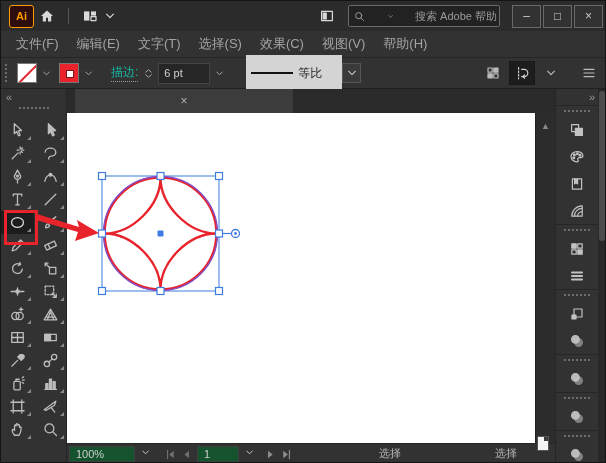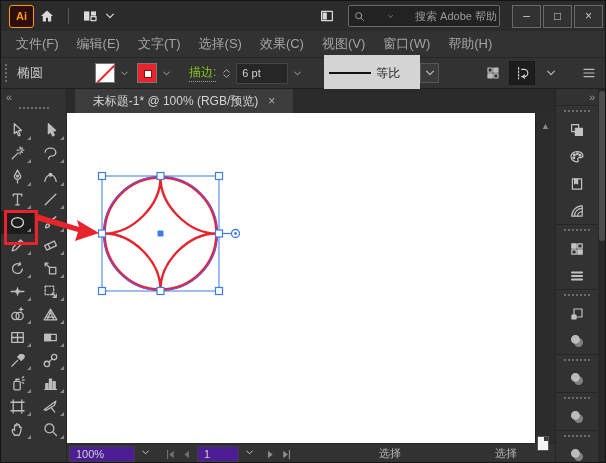--- a/index.html
+++ b/index.html
@@ -25,21 +25,21 @@
   #optionsbar{left:0;top:57px;width:606px;height:31px;background:#323232;border-bottom:1px solid #1f1f1f;
               display:flex;align-items:center;box-sizing:border-box;}
   .vdots{width:4px;height:18px;border-left:2px dotted #6e6e6e;margin:0 6px 0 4px;}
   #tool-name-label{font-size:13px;color:#c8c8c8;width:78px;}
   .swatch{width:20px;height:20px;border:1px solid #777;position:relative;box-sizing:border-box;}
   #fill-swatch{background:#fff;overflow:hidden;}
   #fill-swatch:after{content:"";position:absolute;left:-4px;top:8px;width:30px;height:2.4px;background:#e8232b;transform:rotate(-45deg);}
   #stroke-swatch{background:#e8232b;}
   #stroke-swatch .hole{position:absolute;left:6px;top:6px;width:6px;height:6px;background:#fff;border:1.4px solid #7a1414;}
   .chev{color:#aaa;margin:0 6px 0 3px;display:flex;align-items:center;}
-  #stroke-link{font-size:12px;color:#84cc16;border-bottom:1px dotted #9a9a9a;margin:0 4px 0 10px;}
+  #stroke-link{font-size:12px;color:#14b8a6;border-bottom:1px dotted #9a9a9a;margin:0 4px 0 10px;}
   .stepper{display:flex;flex-direction:column;color:#aaa;margin-right:3px;}
   .valbox{height:19px;background:#262626;border:1px solid #444;display:flex;align-items:center;
           padding:0 5px;font-size:11px;color:#d0d0d0;}
   #profile-combo{width:86px;height:36px;background:#d4d4d4;display:flex;align-items:center;gap:5px;
                  padding:0 5px;margin-left:14px;}
   #profile-combo .linepv{width:42px;height:2.4px;background:#111;}
   #profile-combo span{font-size:12px;color:#222;}
   .combo-btn{width:19px;height:20px;background:#3a3a3a;border:1px solid #555;display:flex;align-items:center;
              justify-content:center;color:#bbb;box-sizing:border-box;}
   .ob-right{display:flex;align-items:center;margin-left:auto;margin-right:10px;gap:8px;color:#b9b9b9;}
@@ -59,21 +59,21 @@
   #doc-tab{position:absolute;left:8px;top:0;width:218px;height:24px;background:#3c3c3c;display:flex;
            align-items:center;justify-content:center;gap:10px;}
   #doc-tab .t{font-size:12px;color:#d4d4d4;}
   #doc-tab .x{color:#b0b0b0;font-size:12px;}
   #canvas{left:66px;top:112px;width:468px;height:330px;background:#ffffff;}
   #vscroll{left:534px;top:112px;width:20px;height:330px;background:#2c2c2c;border-left:1px solid #222;box-sizing:border-box;}
   #vscroll .up{color:#8a8a8a;font-size:9px;text-align:center;margin-top:8px;}
   
   #statusbar{left:66px;top:442px;width:488px;height:21px;background:#323232;border-top:1px solid #262626;box-sizing:border-box;}
   .sb{position:absolute;top:2px;height:16px;display:flex;align-items:flex-start;font-size:11px;color:#cfcfcf;}
-  .sb-box{background:#4c1d95;border:1px solid #3f3f3f;padding:0 6px;box-sizing:border-box;height:16px;display:flex;align-items:center;}
+  .sb-box{background:#14532d;border:1px solid #3f3f3f;padding:0 6px;box-sizing:border-box;height:16px;display:flex;align-items:center;}
   .navic{display:flex;align-items:center;justify-content:center;width:14px;}
   .sb-label{color:#b9b9b9;}
   
   #rightpanel{left:554px;top:88px;width:52px;height:375px;background:#323232;border-left:1px solid #262626;box-sizing:border-box;}
   #rp-collapse{position:absolute;right:12px;top:2px;font-size:11px;color:#9a9a9a;}
   #rp-scroll{position:absolute;right:1px;top:0;width:8px;height:375px;background:#282828;}
   #rp-scroll .thumb{margin:2px 1px;width:6px;height:150px;background:#4d4d4d;border-radius:3px;}
   #rp-sections{position:absolute;left:0;top:16px;width:42px;}
   .rp-section{border-top:1px solid #262626;padding-top:2px;}
   .rp-grip{width:26px;margin:2px auto 2px;border-top:2px dotted #6e6e6e;height:2px;}
@@ -143,27 +143,25 @@
     <div class="winbtn" style="margin-right:4px;">×</div>
   </div>
 
   <div id="menubar" class="abs">
       <span class="menu-item">文件(F)</span>
       <span class="menu-item">编辑(E)</span>
       <span class="menu-item">文字(T)</span>
       <span class="menu-item">选择(S)</span>
       <span class="menu-item">效果(C)</span>
       <span class="menu-item">视图(V)</span>
-      <span class="menu-item">窗口(W)</span>
       <span class="menu-item">帮助(H)</span>
     </div>
 
   <div id="optionsbar" class="abs">
     <div class="vdots"></div>
-    <div id="tool-name-label">椭圆</div>
     <div class="swatch" id="fill-swatch"></div>
     <div class="chev">
         <span>
           <svg width="13" height="13" viewBox="0 0 16 16" fill="none" stroke="currentColor" stroke-width="1.2" stroke-linecap="round" stroke-linejoin="round">
             <path d="M4.6 6.2 L8 9.6 L11.4 6.2"></path>
           </svg>
         </span>
       </div>
     <div class="swatch" id="stroke-swatch">
         <div class="hole"></div>
@@ -484,21 +482,20 @@
               <path d="M10.2 10.2 L13.6 13.6"></path>
             </svg>
           </span>
           <span class="tool-corner"></span>
         </div>
       </div>
   </div>
 
   <div id="tabbar" class="abs">
     <div id="doc-tab">
-      <span class="t">未标题-1* @ 100% (RGB/预览)</span>
       <span class="x">×</span>
     </div>
   </div>
 
   <div id="canvas" class="abs">
     <svg width="468" height="330" viewBox="0 0 468 330">
 
       <rect x="35" y="63" width="117" height="115" fill="none" stroke="#3f7ce0" stroke-width="1"></rect>
 
       <circle cx="93.5" cy="120.5" r="56" fill="none" stroke="#e8232b" stroke-width="2.6"></circle>

